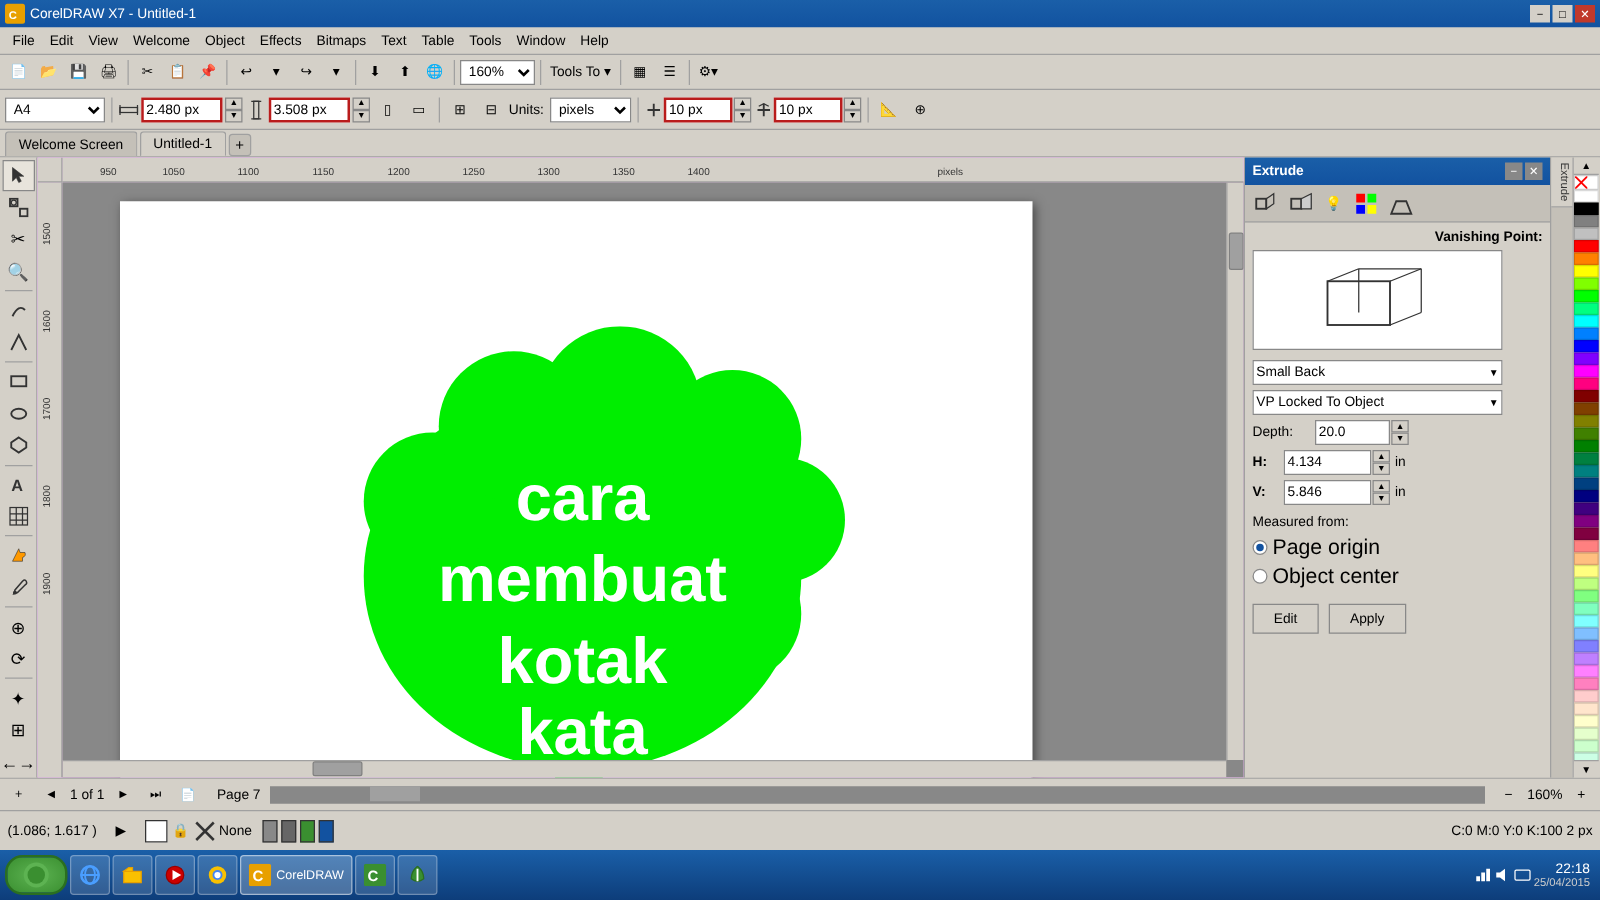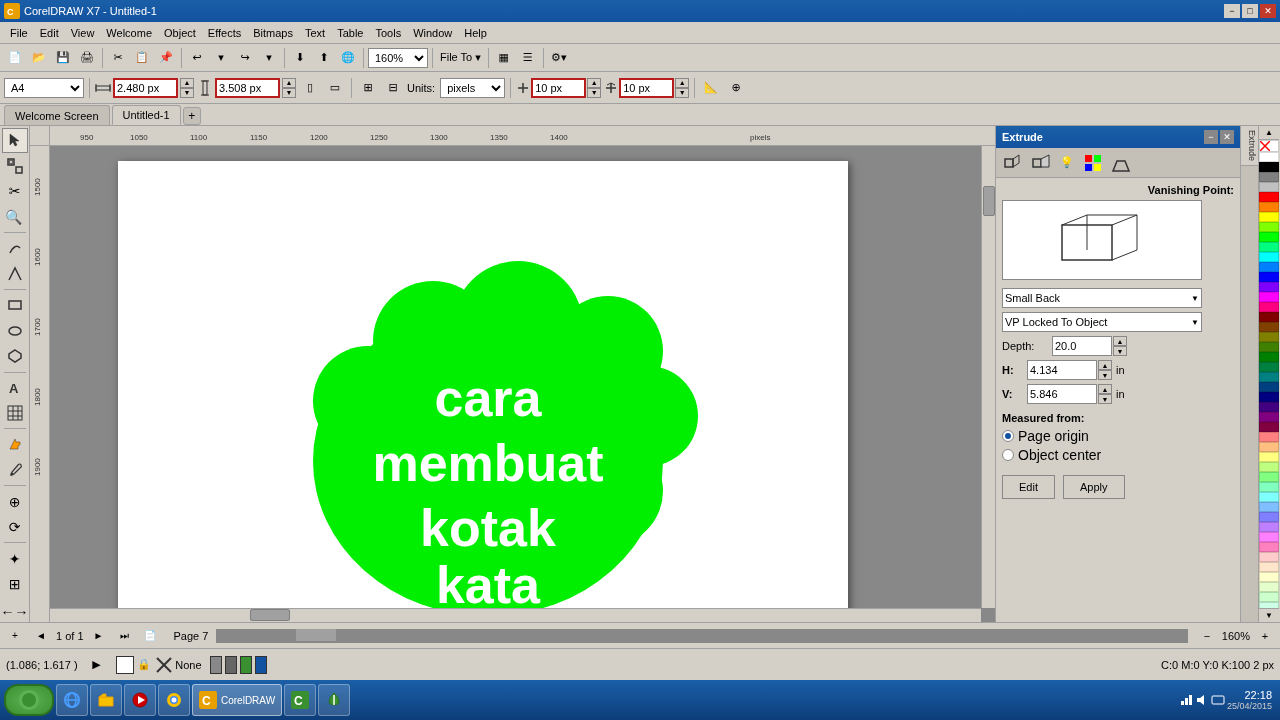--- a/index.html
+++ b/index.html
@@ -65,22 +65,22 @@
     .field-input { width: 70px; height: 20px; border: 1px solid #888; background: white; font-size: 11px; padding: 0 2px; }
     .field-unit { margin-left: 4px; font-size: 11px; }
     .spin-btns { display: flex; flex-direction: column; margin-left: 1px; }
     .spin-btn { width: 14px; height: 10px; border: 1px solid #888; background: #d4d0c8; cursor: pointer; font-size: 7px; display: flex; align-items: center; justify-content: center; }
 
     .depth-row { display: flex; align-items: center; margin-bottom: 4px; }
     .depth-label { width: 50px; font-size: 11px; }
     .depth-input { width: 60px; height: 20px; border: 1px solid #888; background: white; font-size: 11px; padding: 0 2px; }
 
     .measured-section { margin-top: 8px; }
-    .measured-label { font-size: 11px; font-weight: bold; margin-bottom: 4px; }
-    .radio-row { display: flex; align-items: center; margin-bottom: 3px; gap: 4px; font-size: 14px; }
+    .measured-label { font-size: 11px; font-weight: normal; margin-bottom: 4px; }
+    .radio-row { display: flex; align-items: center; margin-bottom: 3px; gap: 4px; font-size: 17px; }
     .radio-btn { width: 12px; height: 12px; border: 1px solid #888; border-radius: 50%; background: white; display: flex; align-items: center; justify-content: center; cursor: pointer; }
     .radio-btn.checked::after { content: ''; width: 6px; height: 6px; border-radius: 50%; background: #1252a0; display: block; }
 
     .action-btns { display: flex; gap: 8px; margin-top: 12px; }
     .action-btn { height: 24px; padding: 0 16px; border: 1px solid #888; background: #d4d0c8; cursor: pointer; font-size: 11px; }
 
     
     #statusbar { height: 32px; background: #d4d0c8; border-top: 1px solid #a0a0a0; display: flex; align-items: center; padding: 0 6px; gap: 8px; font-size: 11px; }
     #pagebar { height: 26px; background: #d4d0c8; border-top: 1px solid #a0a0a0; display: flex; align-items: center; padding: 0 6px; gap: 4px; font-size: 11px; }
 
@@ -149,21 +149,21 @@
   <button class="tb-btn">⬆</button>
   <button class="tb-btn">🌐</button>
   <div class="tb-separator"></div>
   <select class="tb-select" style="width:60px;">
     <option>160%</option>
     <option>100%</option>
     <option>75%</option>
     <option>50%</option>
   </select>
   <div class="tb-separator"></div>
-  <button class="tb-btn">File To ▾</button>
+  <button class="tb-btn">Tools To ▾</button>
   <div class="tb-separator"></div>
   <button class="tb-btn">▦</button>
   <button class="tb-btn">☰</button>
   <div class="tb-separator"></div>
   <button class="tb-btn">⚙▾</button>
 </div>
 
 <div id="propbar">
   <select class="tb-select" style="width:80px;">
     <option>A4</option>
@@ -348,21 +348,21 @@
           <text x="10" y="50" font-size="8" fill="#333" transform="rotate(-90 10 50)">1500</text>
           <text x="10" y="120" font-size="8" fill="#333" transform="rotate(-90 10 120)">1600</text>
           <text x="10" y="190" font-size="8" fill="#333" transform="rotate(-90 10 190)">1700</text>
           <text x="10" y="260" font-size="8" fill="#333" transform="rotate(-90 10 260)">1800</text>
           <text x="10" y="330" font-size="8" fill="#333" transform="rotate(-90 10 330)">1900</text>
         </svg>
       </div>
 
       <div id="canvas" style="flex:1; background:#888; position:relative; overflow:hidden;">
 
-        <div style="position:absolute; left:68px; top:15px; width:730px; height:540px; background:white; box-shadow:2px 2px 8px rgba(0,0,0,0.5);">
+        <div style="position:absolute; left:46px; top:15px; width:730px; height:540px; background:white; box-shadow:2px 2px 8px rgba(0,0,0,0.5);">
 
           <div style="position:absolute; left:160px; top:100px; width:400px; height:430px;">
             <svg width="420" height="460" viewBox="0 0 420 460">
 
               <ellipse cx="210" cy="200" rx="175" ry="155" fill="#00ee00"></ellipse>
 
               <circle cx="90" cy="140" r="55" fill="#00ee00"></circle>
               <circle cx="155" cy="80" r="60" fill="#00ee00"></circle>
               <circle cx="240" cy="65" r="65" fill="#00ee00"></circle>
               <circle cx="330" cy="90" r="55" fill="#00ee00"></circle>

